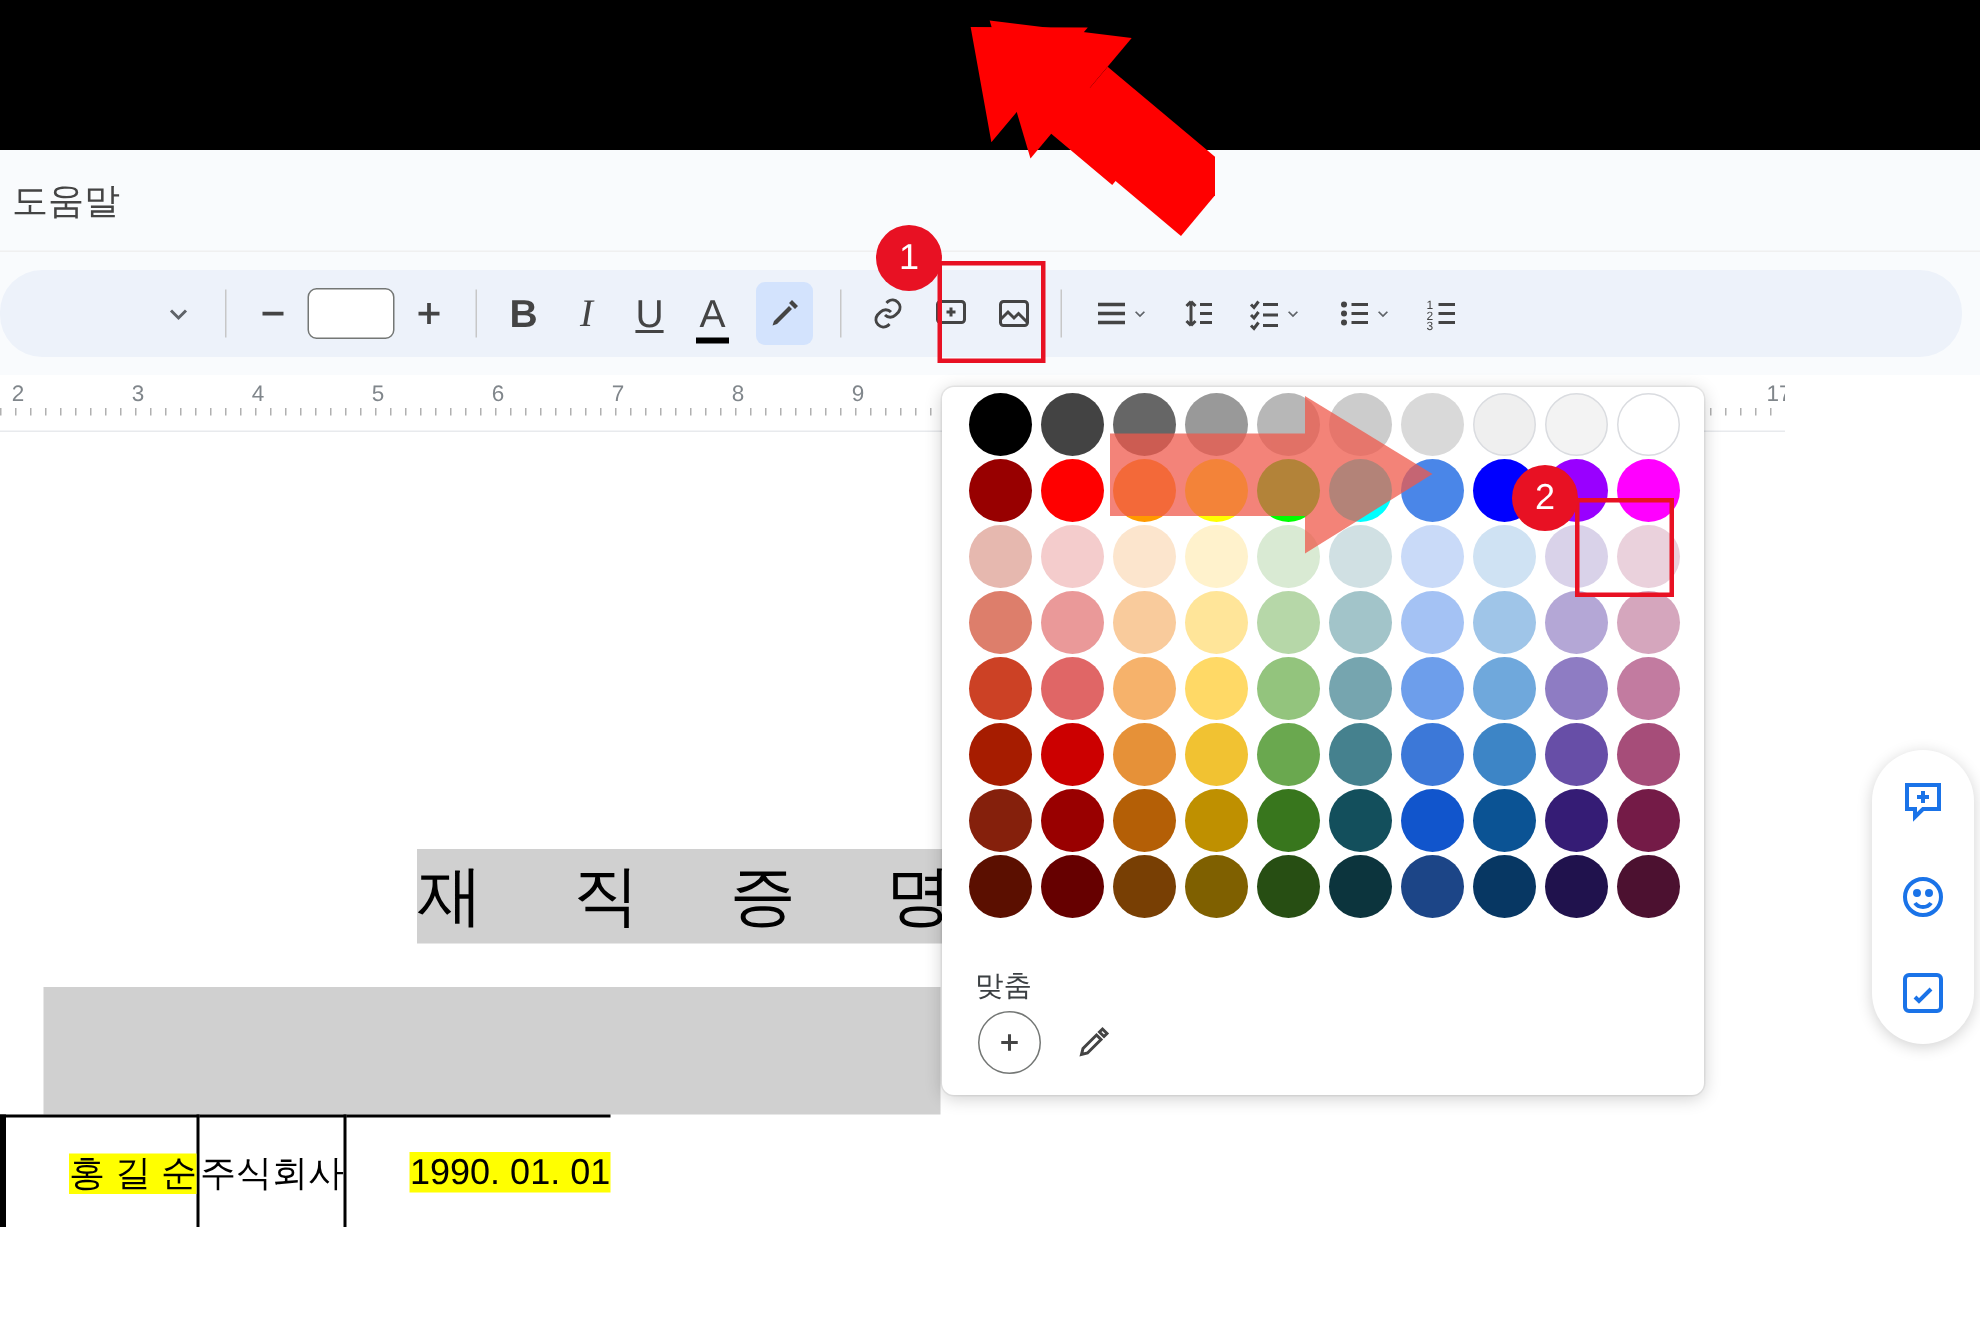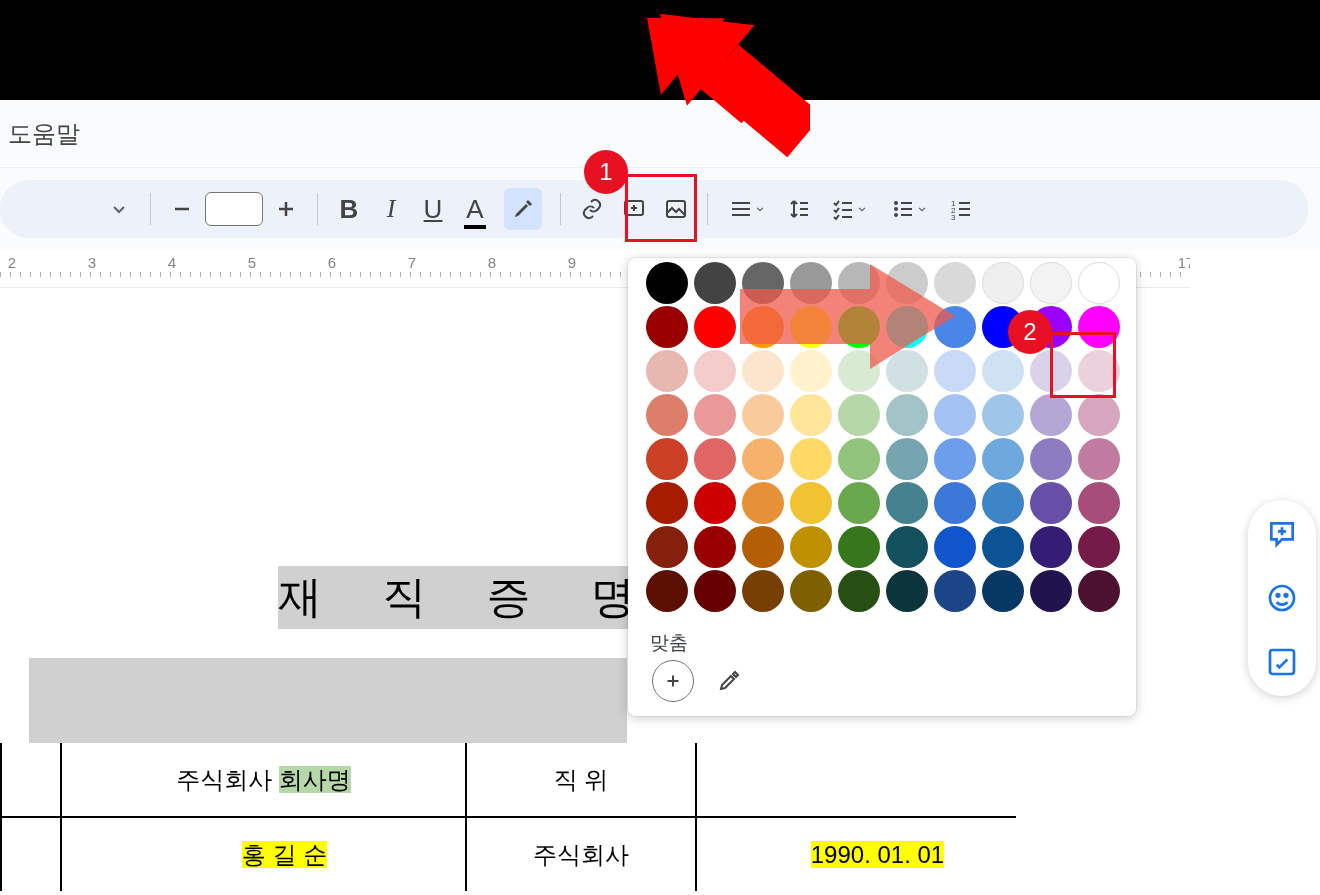--- a/index.html
+++ b/index.html
@@ -165,21 +165,21 @@
   }
   .cp-swatch {
     width: 42px; height: 42px;
     border-radius: 50%;
     cursor: pointer;
   }
   .cp-swatch.bordered { border: 1px solid #dadce0; }
   .cp-custom-label {
     font-size: 19px;
     color: #3c4043;
-    margin: 14px 0 4px 22px;
+    margin: 28px 0 4px 22px;
   }
   .cp-custom-row {
     display: flex;
     align-items: center;
     gap: 16px;
     padding-left: 24px;
   }
   .cp-add {
     width: 42px; height: 42px;
     border-radius: 50%;
@@ -462,28 +462,20 @@
 </div>
 
 <div class="canvas">
   <div class="sel-block" style="left:29px; top:370px; width:598px; height:85px;"></div>
   <div class="doc-title">
     <span>재 직 증 명 서</span>
   </div>
 
   <table class="doc-table">
     <tbody>
-        <tr>
-      <td style="width:60px;height:74px;border-top:none;"></td>
-      <td style="width:405px;border-top:none;">
-        <span><span>주식회사 </span><span class="hl-green">회사명</span></span>
-      </td>
-      <td style="width:230px;border-top:none;">직 위</td>
-      <td style="width:320px;border-top:none;border-right:none;"></td>
-    </tr>
     <tr>
       <td style="height:74px;border-bottom:none;"></td>
       <td style="border-bottom:none;"><span class="hl-yellow">홍 길 순</span></td>
       <td style="border-bottom:none;">주식회사</td>
       <td style="border-bottom:none;border-right:none;"><span class="hl-yellow">1990. 01. 01</span></td>
     </tr>
   </tbody>
     </table>
 </div>
 

